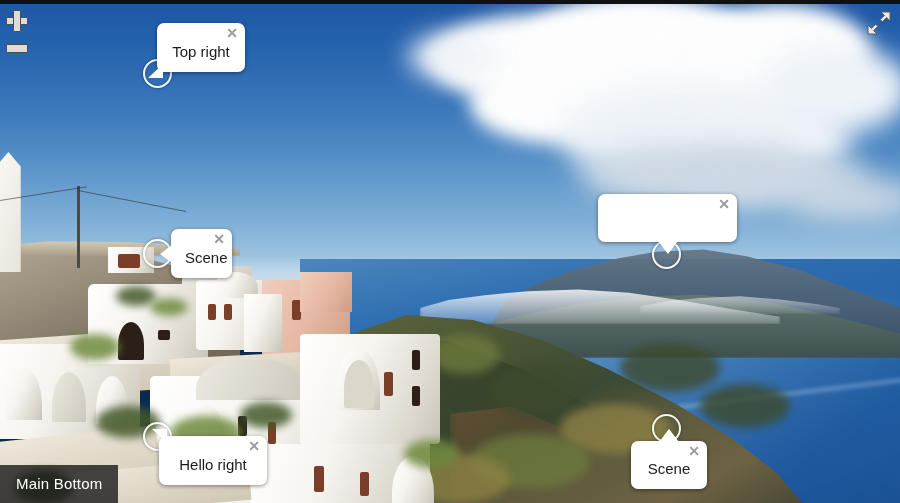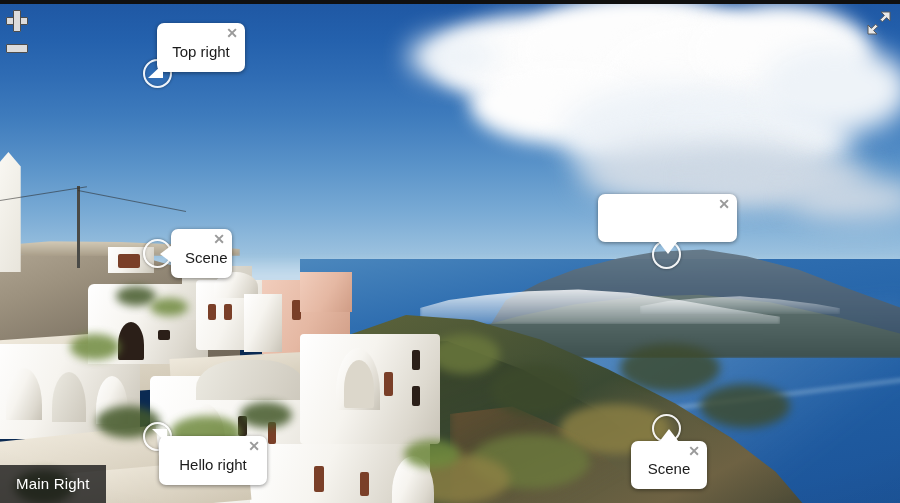--- a/index.html
+++ b/index.html
@@ -351,21 +351,21 @@
 
   <div class="fullscreen-btn" title="Fullscreen">
     <svg width="26" height="26" viewBox="0 0 26 26">
       <g fill="#e9e9e9" stroke="#5a5a5a" stroke-width="1" stroke-linejoin="round">
         <polygon points="24,2 24,11 20.6,7.6 16.4,11.8 14.2,9.6 18.4,5.4 15,2"></polygon>
         <polygon points="2,24 11,24 7.6,20.6 11.8,16.4 9.6,14.2 5.4,18.4 2,15"></polygon>
       </g>
     </svg>
   </div>
 
-  <div class="scene-label">Main Right</div>
+  <div class="scene-label">Main Bottom</div>
 
   <div class="hotspot">
     <div class="hs-ring" style="left:143px;top:55px;"></div>
     <div class="bubble" style="left:157px;top:19px;width:88px;height:49px;">
       <span class="tail tail-dl"></span>
       <span class="bubble-text">Top right</span>
       <span class="bubble-close">✕</span>
     </div>
   </div>
 

